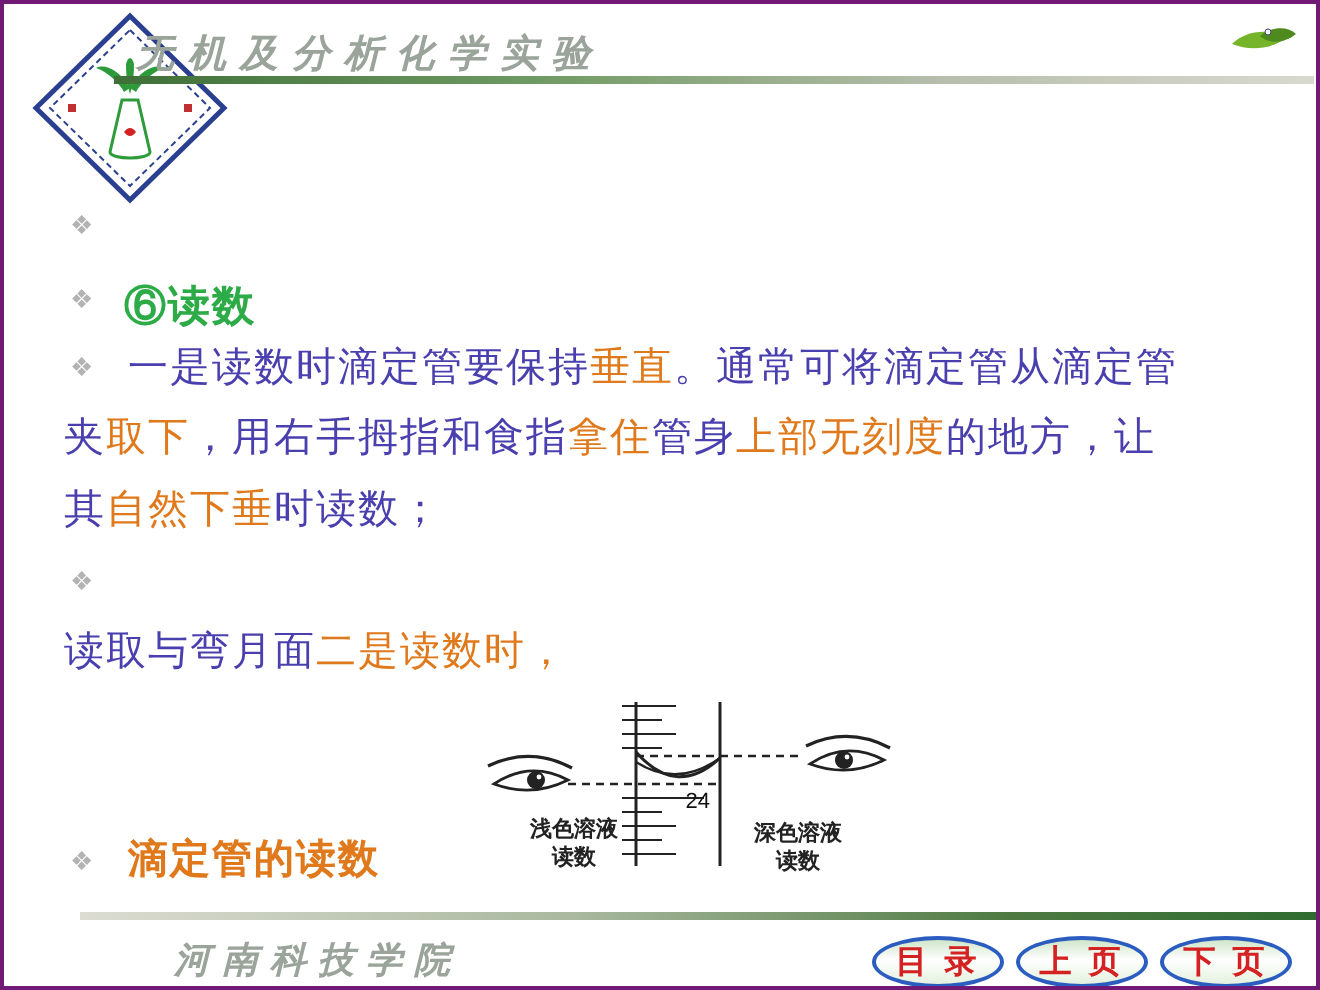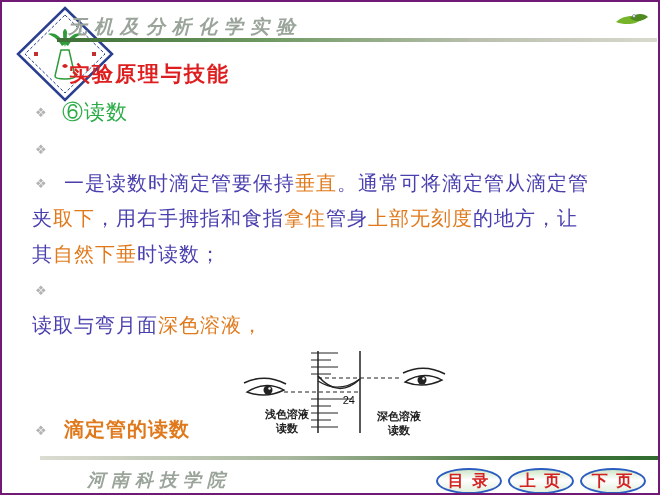--- a/index.html
+++ b/index.html
@@ -33,21 +33,21 @@
     position:absolute;left:67px;top:58px;font-size:21px;font-weight:bold;
     color:var(--red);letter-spacing:2px;
   }
   
   .bullet{
     position:absolute;left:33px;font-size:13px;color:#b3b3b3;
   }
   .t-line{position:absolute;font-size:20px;letter-spacing:1px;white-space:nowrap;}
   .seg-blue{color:var(--blue);}
   .seg-orange{color:var(--orange);}
-  .green-item{color:var(--green);font-weight:normal;}
+  .green-item{color:var(--green);font-weight:bold;margin-top:41px;}
   .orange-item{color:var(--orange);font-weight:bold;}
   
   .diagram{position:absolute;left:236px;top:345px;}
   .diagram text{font-family:"Liberation Sans",sans-serif;}
   
   .footer-rule{
     position:absolute;left:38px;top:454px;width:620px;height:4px;
     background:linear-gradient(90deg,#dcdcd2 0%,#a9b89f 40%,#4e7a42 75%,#2f6b2f 100%);
   }
   .school-name{
@@ -86,34 +86,33 @@
 
   <div class="course-title">无机及分析化学实验</div>
   <div class="header-rule"></div>
 
   <svg class="leaf" width="36" height="20" viewBox="0 0 36 20">
     <path d="M2,12 C8,6 18,4 30,8 C24,14 12,16 2,12 Z" fill="#76b42a"></path>
     <path d="M16,8 C22,3 30,3 34,7 C28,12 20,12 16,8 Z" fill="#4e8a1e"></path>
     <circle cx="20" cy="6" r="1.5" fill="#eef6ff" stroke="#446" stroke-width="0.5"></circle>
   </svg>
 
-  <div class="section-title">实验原理与技能</div>
 
   <span class="bullet" style="top:103px">❖</span>
   <span class="bullet" style="top:140px">❖</span>
   <span class="bullet" style="top:174px">❖</span>
   <span class="bullet" style="top:281px">❖</span>
   <span class="bullet" style="top:421px">❖</span>
 
   <div class="t-line green-item" style="left:60px;top:96px;font-size:21px">⑥读数</div>
 
   <div class="t-line" style="left:62px;top:168px"><span class="seg-blue">一是读数时滴定管要保持</span><span class="seg-orange">垂直</span><span class="seg-blue">。通常可将滴定管从滴定管</span></div>
   <div class="t-line" style="left:30px;top:203px"><span class="seg-blue">夹</span><span class="seg-orange">取下</span><span class="seg-blue">，用右手拇指和食指</span><span class="seg-orange">拿住</span><span class="seg-blue">管身</span><span class="seg-orange">上部无刻度</span><span class="seg-blue">的地方，让</span></div>
   <div class="t-line" style="left:30px;top:239px"><span class="seg-blue">其</span><span class="seg-orange">自然下垂</span><span class="seg-blue">时读数；</span></div>
-  <div class="t-line" style="left:30px;top:310px"><span class="seg-blue">读取与弯月面</span><span class="seg-orange">深色溶液，</span></div>
+  <div class="t-line" style="left:30px;top:310px"><span class="seg-blue">读取与弯月面</span><span class="seg-orange">二是读数时，</span></div>
 
   <div class="t-line orange-item" style="left:62px;top:414px">滴定管的读数</div>
 
   <svg class="diagram" width="212" height="92" viewBox="0 0 212 92">
 
     <line x1="80" y1="4" x2="80" y2="86" stroke="#222" stroke-width="1.5"></line>
     <line x1="122" y1="4" x2="122" y2="86" stroke="#222" stroke-width="1.5"></line>
 
     <g stroke="#222" stroke-width="1">
       <line x1="73" y1="6" x2="100" y2="6"></line>

